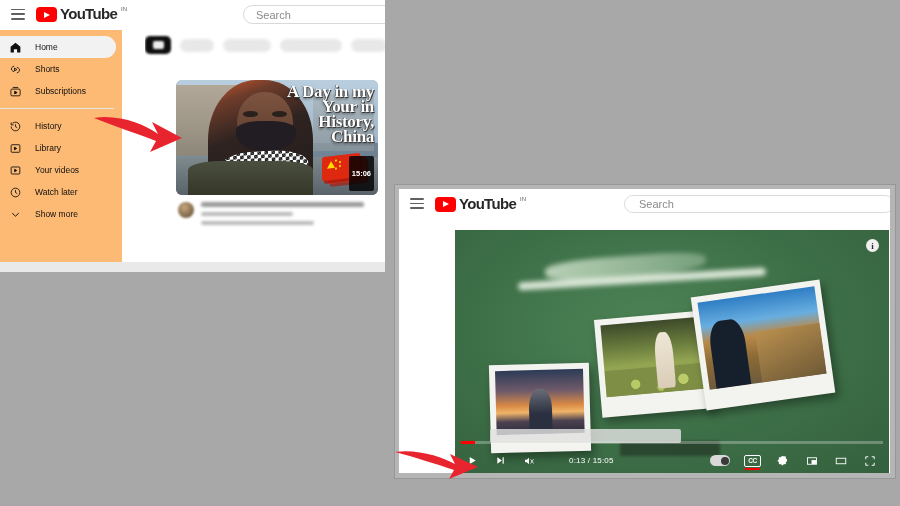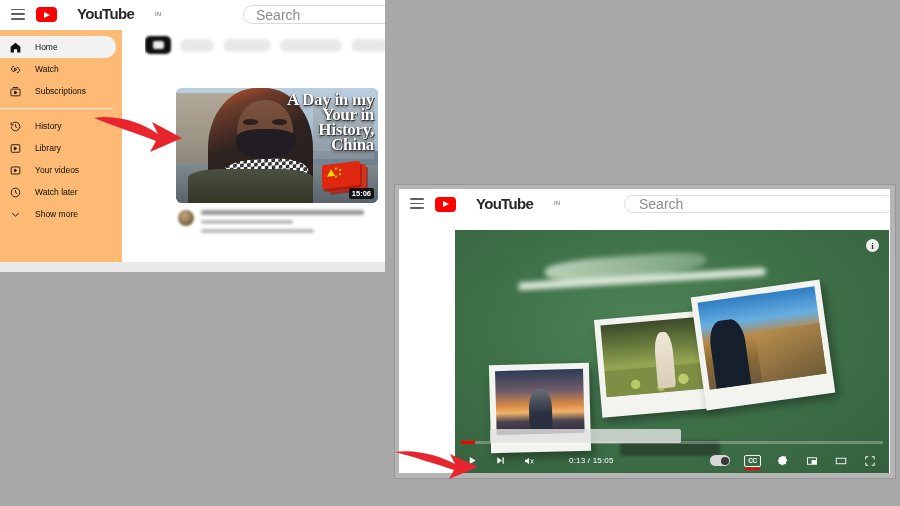--- a/index.html
+++ b/index.html
@@ -22,42 +22,42 @@
   .yt-header {
     position: absolute; left:0; top:0; width: 385px; height: 28px;
     background:#fff; display:flex; align-items:center;
   }
   .hamburger {
     width: 14px; height: 11px; margin-left: 11px; margin-right: 11px;
     display:flex; flex-direction:column; justify-content:space-between; cursor:pointer;
   }
   .hamburger i { display:block; height:1.6px; background:#606060; border-radius:1px; }
 
-  .yt-logo { display:flex; align-items:center; gap:20px; cursor:pointer; position:relative; }
+  .yt-logo { display:flex; align-items:flex-start; gap:3px; cursor:pointer; position:relative; }
   .yt-play-badge {
     width: 21px; height: 15px; background:#FF0000; border-radius:4px;
     display:flex; align-items:center; justify-content:center; margin-top:1px;
   }
   .yt-play-badge:after {
     content:""; width:0;height:0;
     border-left: 6px solid #fff; border-top: 3.6px solid transparent; border-bottom: 3.6px solid transparent;
     margin-left:1.5px;
   }
   .yt-wordmark {
     font-size: 15px; font-weight: bold; color:#282828; letter-spacing:-0.7px;
     line-height: 16px; font-family:"Liberation Sans", sans-serif;
   }
   .yt-country { font-size: 6px; color:#606060; line-height:7px; margin-top:0px; margin-left:1px; }
 
   .search-box {
     position:absolute; left:243px; top:5px; width: 175px; height: 19px;
     border: 1px solid #d9d9d9; border-radius: 10px; background:#fff;
     display:flex; align-items:center; padding-left:12px;
   }
-  .search-placeholder { font-size: 14px; color: #8a8a8a; }
+  .search-placeholder { font-size: 11px; color: #8a8a8a; }
 
   
   .chips-row {
     position:absolute; left:145px; top:32px; width:240px; height:26px;
     display:flex; align-items:center; gap:9px; overflow:hidden;
   }
   .chip-all {
     width:26px;height:18px;background:#0f0f0f;border-radius:5px;flex:none;
     filter: blur(1.1px);
     display:flex;align-items:center;justify-content:center;
@@ -81,21 +81,20 @@
   .side-label { font-size:8.5px; color:#0f0f0f; white-space:nowrap; }
   .side-ico { width:15px; height:15px; flex:none; display:flex; align-items:center; justify-content:center; color:#0f0f0f; }
   .side-ico svg { display:block; }
   .side-div { height:1px; background:#e5e5e5; margin: 6px 8px 6px 0px; }
 
   
   .video-card { position:absolute; left:176px; top:80px; width:202px; }
   .thumb {
     position:relative; width:202px; height:115px; border-radius:6px; overflow:hidden;
     background: linear-gradient(170deg,#9fb4c8 0%, #7d93a6 45%, #5f6f7c 100%);
-    margin-top: 8px;
   }
   
   .thumb .bg-sky{position:absolute;left:0;top:0;width:100%;height:55%;background:linear-gradient(180deg,#b9cede 0%,#9fb6c9 100%);}
   .thumb .bg-bld{position:absolute;left:0;top:4%;width:46%;height:62%;background:linear-gradient(180deg,#b2a695,#8e8777);opacity:.95;}
   .thumb .bg-bld2{position:absolute;right:2%;top:12%;width:30%;height:50%;background:linear-gradient(180deg,#aab6bd,#8a959b);opacity:.8;}
   .thumb .bg-grnd{position:absolute;left:0;bottom:0;width:100%;height:33%;background:linear-gradient(180deg,#7e8a8e,#59626a);}
   .thumb .hair{position:absolute;left:16%;top:0;width:52%;height:100%;background:linear-gradient(160deg,#d2562a 0%,#6d3c2b 18%,#2e2320 45%,#241c1a 100%);border-radius:46% 46% 30% 30%/52% 52% 18% 18%;}
   .thumb .face{position:absolute;left:30%;top:10%;width:28%;height:50%;background:linear-gradient(180deg,#7d5440,#5d3c2d);border-radius:48% 48% 44% 44%/54% 54% 46% 46%;}
   .thumb .eyes{position:absolute;left:33%;top:27%;width:22%;height:5%;}
   .thumb .eyes:before,.thumb .eyes:after{content:"";position:absolute;top:0;width:34%;height:100%;background:#2b211c;border-radius:50%;}
@@ -121,21 +120,21 @@
   .flag:before{content:"";position:absolute;left:5px;top:5px;width:0;height:0;
     border-left:4px solid transparent;border-right:4px solid transparent;border-bottom:7px solid #FFDE00;}
   .flag .stars{position:absolute;left:13px;top:4px;width:9px;height:11px;}
   .flag .stars b{position:absolute;width:2.2px;height:2.2px;background:#FFDE00;border-radius:50%;}
   .flag .stars b:nth-child(1){left:0;top:0;}
   .flag .stars b:nth-child(2){left:4px;top:2px;}
   .flag .stars b:nth-child(3){left:4px;top:6px;}
   .flag .stars b:nth-child(4){left:0;top:8px;}
   .duration {
     position:absolute; right:4px; bottom:4px; background:rgba(0,0,0,.82);
-    color:#fff; font-size:7.5px; font-weight:bold; padding:1px 3px; border-radius:2px;
+    color:#fff; font-size:7.5px; font-weight:bold; padding:13px 3px; border-radius:2px;
   }
   .meta-row { display:flex; gap:7px; margin-top:7px; padding-left:2px; }
   .avatar {
     width:16px;height:16px;border-radius:50%;flex:none;
     background: radial-gradient(circle at 40% 35%, #c6a77f, #7d6647 65%, #52402c);
     filter: blur(1.1px);
   }
   .meta-lines { flex:1; }
   .meta-l { height:4px; background:#b9b9b9; border-radius:2px; filter: blur(1.4px); margin-bottom:5px; }
   .meta-l.t { width:92%; height:5px; background:#9a9a9a; }
@@ -263,21 +262,21 @@
           </span>
           <span class="side-label">Home</span>
         </div>
         <div class="side-item">
           <span class="side-ico">
             <svg width="13" height="13" viewBox="0 0 24 24" fill="none" stroke="currentColor" stroke-width="1.6">
               <path d="M9.5 5.6 6.8 7.1a4.3 4.3 0 0 0 0 7.6l2.7 1.5M14.5 18.4l2.7-1.5a4.3 4.3 0 0 0 0-7.6l-2.7-1.5"></path>
               <path d="M10.2 14.6V9.4L14.6 12z"></path>
             </svg>
           </span>
-          <span class="side-label">Watch</span>
+          <span class="side-label">Shorts</span>
         </div>
         <div class="side-item">
           <span class="side-ico">
             <svg width="13" height="13" viewBox="0 0 24 24" fill="none" stroke="currentColor" stroke-width="1.6">
               <rect x="3.5" y="7.5" width="17" height="12.5" rx="2"></rect>
                 <path d="M7 4.5h10"></path>
                 <path d="M10.5 11.5v5l4.5-2.5z" fill="currentColor"></path>
             </svg>
           </span>
           <span class="side-label">Subscriptions</span>

